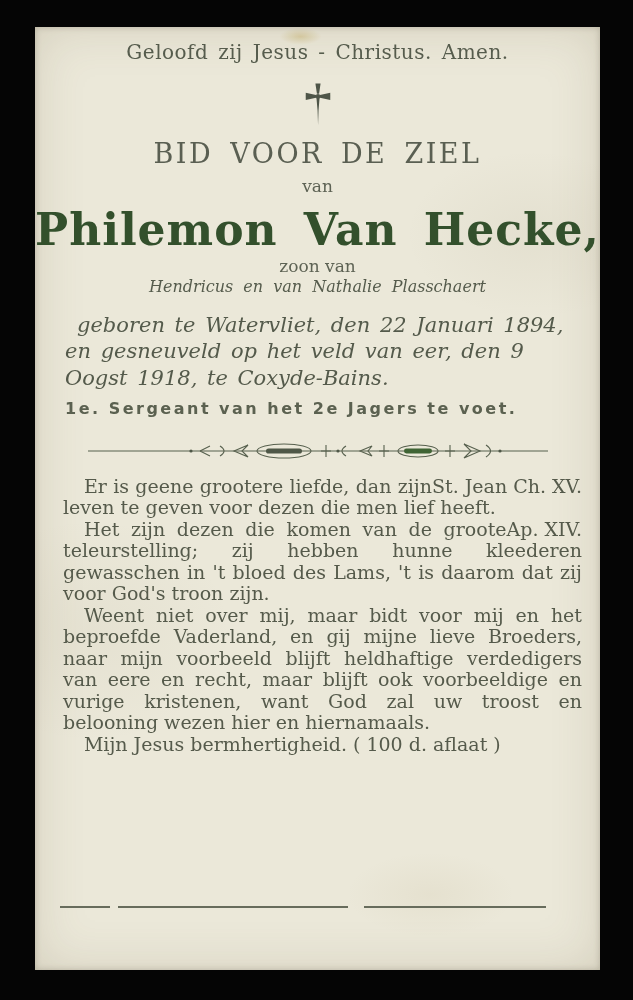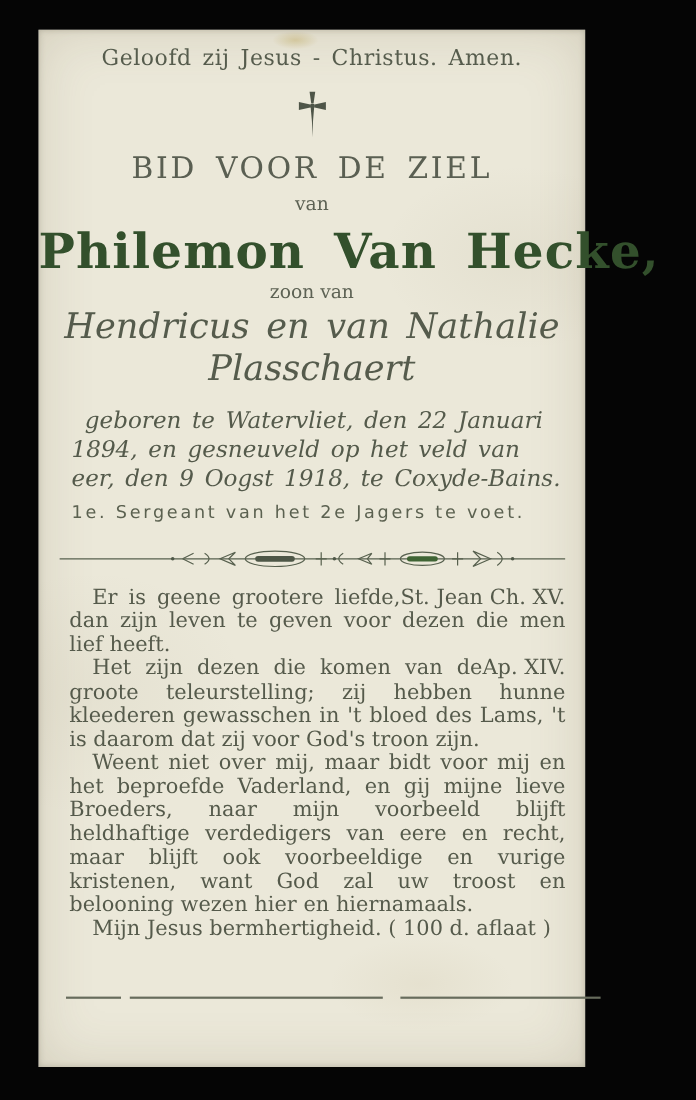--- a/index.html
+++ b/index.html
@@ -6,21 +6,21 @@
   body{
     width:633px;height:1000px;
     background:#050505;
     font-family:"DejaVu Serif","Liberation Serif",serif;
     position:relative;
     overflow:hidden;
   }
   .paper{
     position:absolute;
     left:35px;top:27px;
-    width:497px;height:943px;
+    width:565px;height:943px;
     background:
       radial-gradient(ellipse 30px 12px at 47% 1%, rgba(186,160,70,.35), transparent 70%),
       radial-gradient(ellipse 180px 120px at 88% 22%, rgba(130,118,82,.07), transparent 70%),
       radial-gradient(ellipse 200px 160px at 10% 64%, rgba(130,118,82,.06), transparent 70%),
       radial-gradient(ellipse 120px 60px at 70% 92%, rgba(160,140,90,.08), transparent 70%),
       #ebe8d9;
     box-shadow:inset 0 0 50px rgba(110,96,60,.18), inset 0 0 6px rgba(60,55,35,.25);
     color:#555a4b;
   }
   .blessing{
@@ -63,38 +63,38 @@
   }
   .zoon-van{
     text-align:center;
     font-size:17px;
     color:#5d6254;
     margin-top:1px;
   }
   .parents{
     text-align:center;
     font-style:italic;
-    font-size:32px;
+    font-size:16px;
     word-spacing:5px;
     color:#555b4c;
     margin-top:1px;
   }
   .bio{
     margin:16px 18px 0 30px;
     font-style:italic;
     font-size:21px;
     line-height:1.25;
     text-indent:12px;
     word-spacing:3px;
     color:#545a4b;
   }
   .rank{
     margin:8px 10px 0 30px;
     font-family:"DejaVu Sans","Liberation Sans",sans-serif;
-    font-weight:normal;
+    font-weight:bold;
     font-size:16px;
     letter-spacing:2.5px;
     color:#5b6150;
   }
   .divider{
     margin:22px auto 0 auto;
     width:460px;
     height:22px;
   }
   .bodytext{

